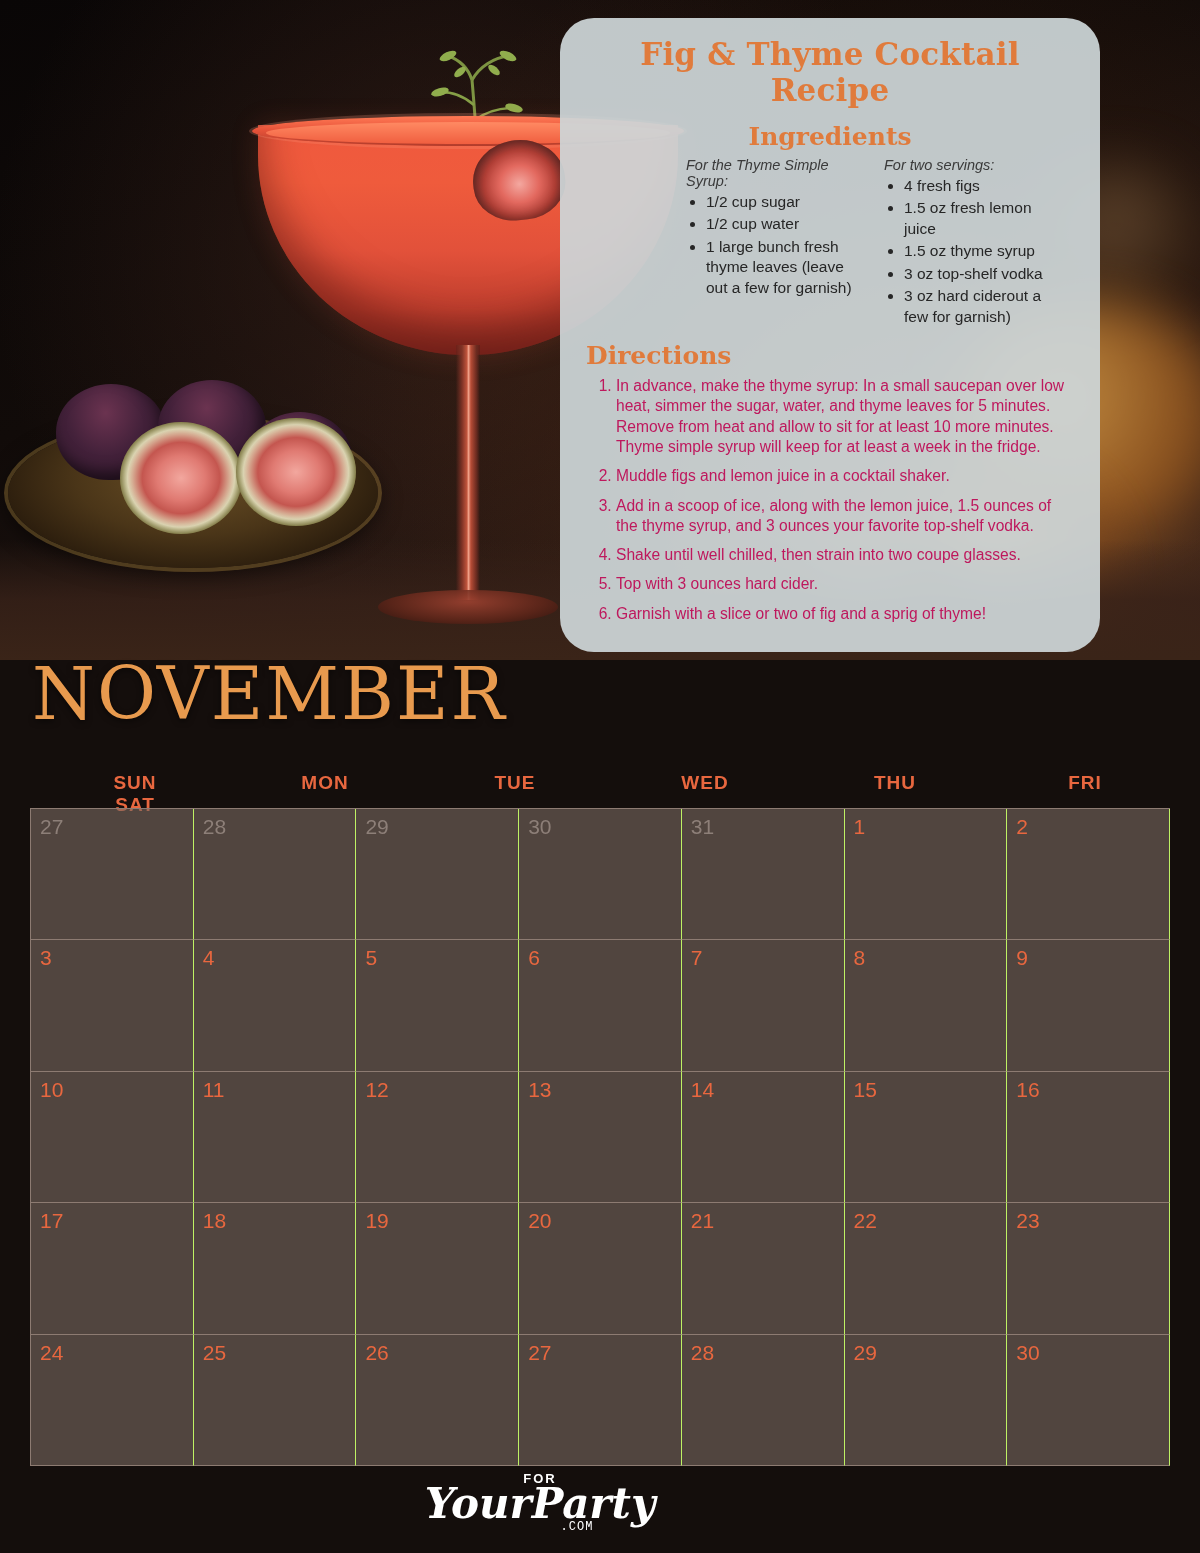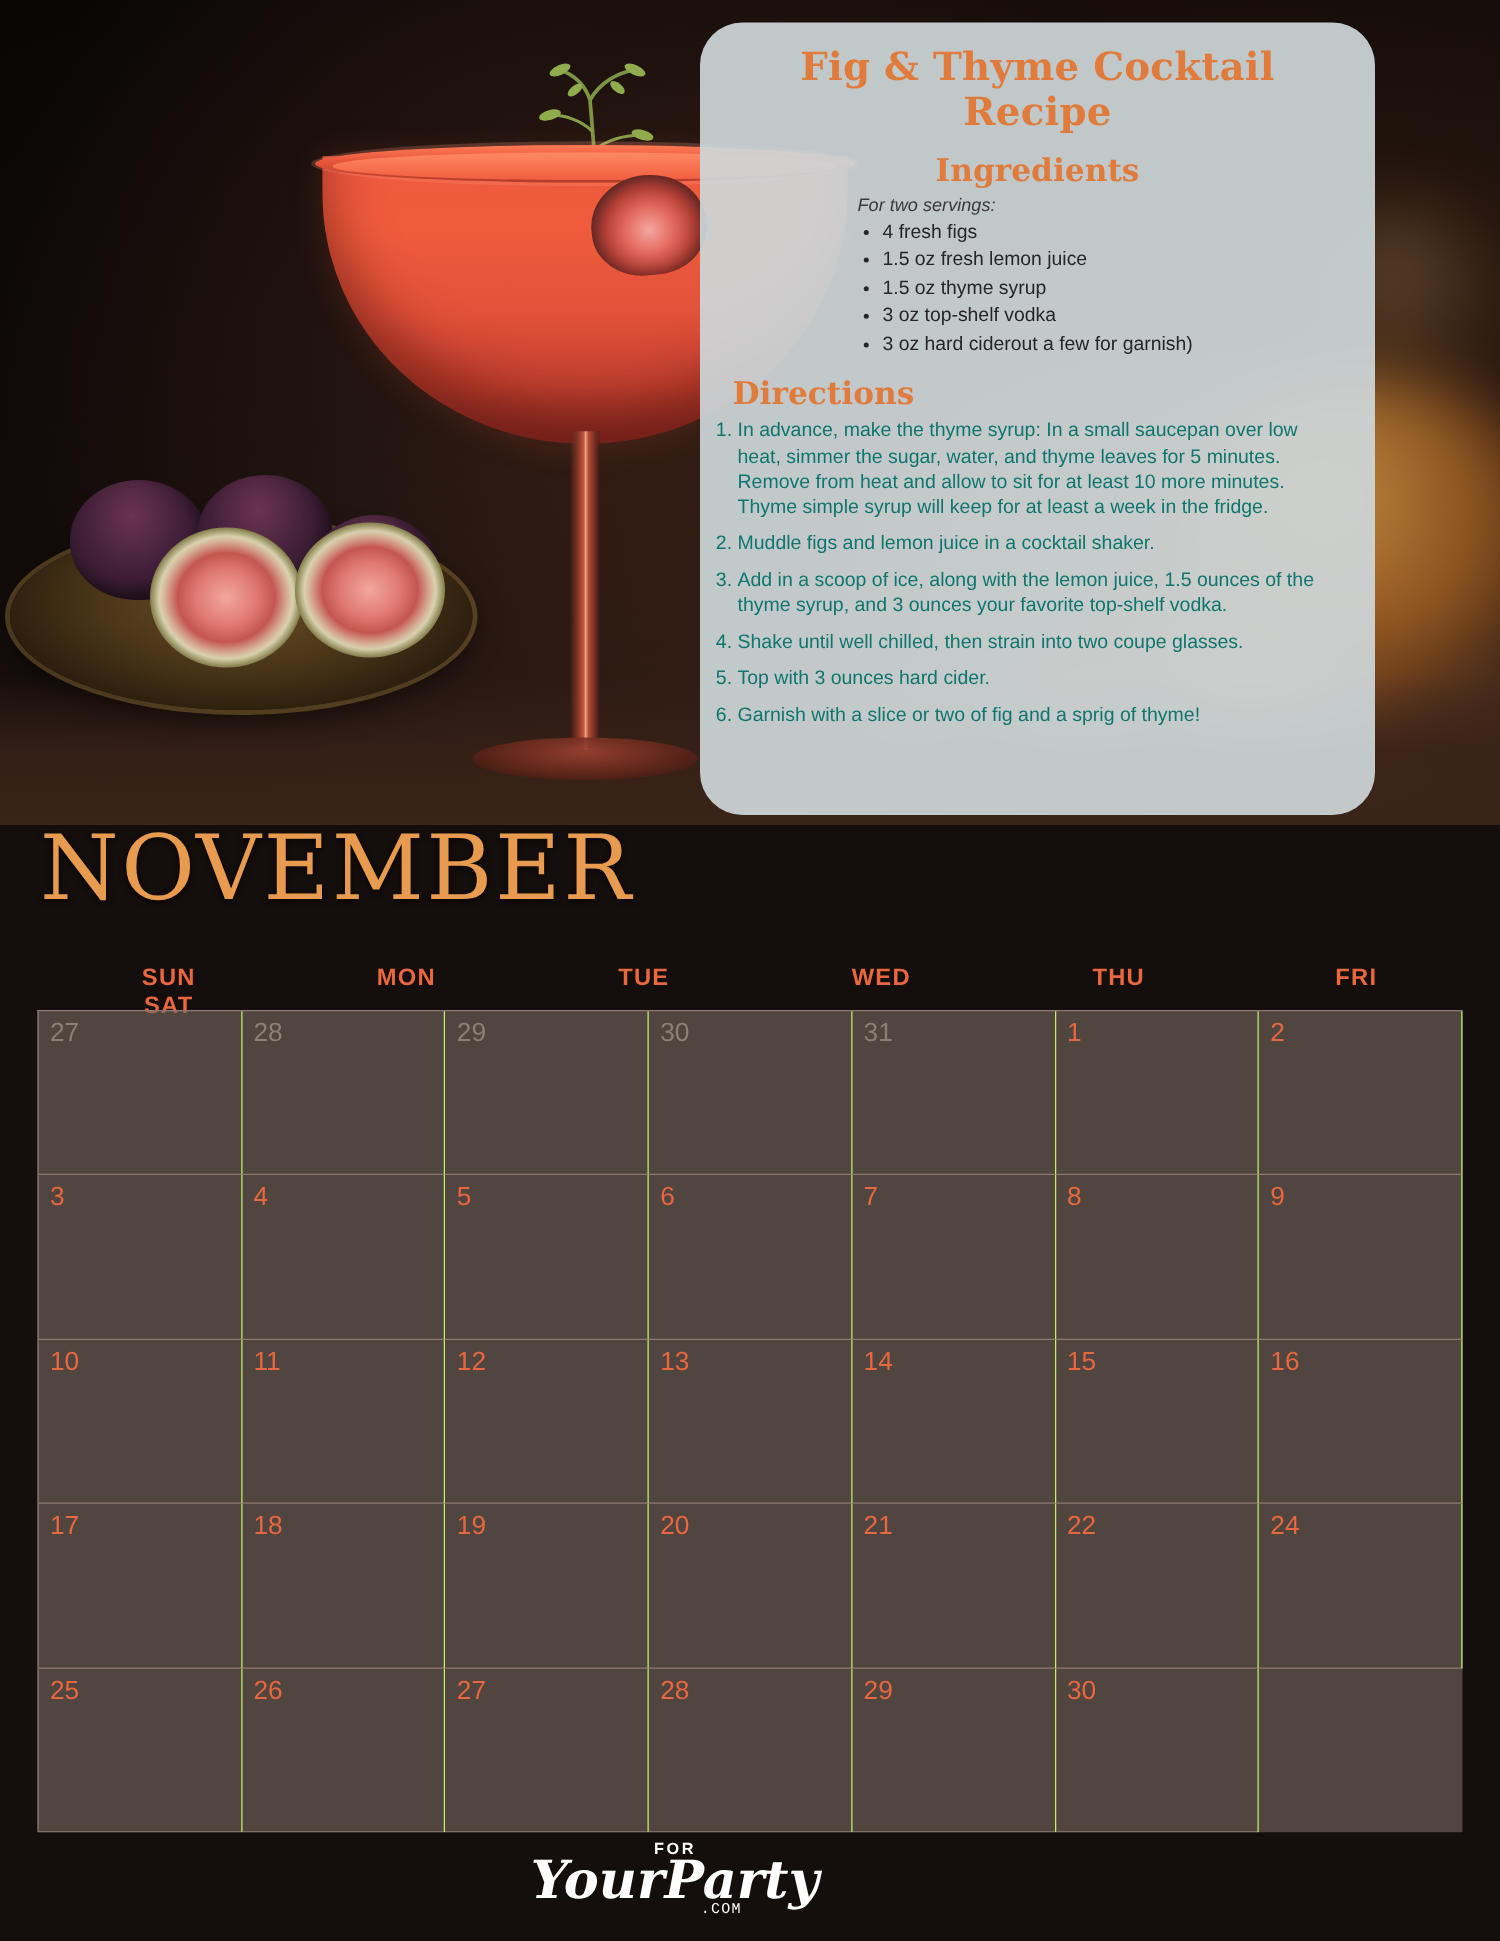--- a/index.html
+++ b/index.html
@@ -196,23 +196,24 @@
   .ing-col ul {
     margin-left: 20px;
     font-size: 15.5px;
     line-height: 1.32;
     color: #262626;
   }
   .ing-col ul li { margin-bottom: 2px; }
 
   .directions { padding: 0 4px 0 4px; }
   .directions ol {
+    margin-left: 26px;
     font-size: 15.6px;
     line-height: 1.3;
-    color: #0f766e;
+    color: #be185d;
   }
   .directions ol li { margin-bottom: 9px; }
 
   
   .month {
     position: absolute;
     left: 0; top: 652px;
     width: 1200px;
     text-align: left;
     font-family: "DejaVu Serif", serif;
@@ -344,20 +345,28 @@
     </div>
   </div>
 
   <div class="recipe-card">
     <div class="recipe-title">Fig &amp; Thyme Cocktail Recipe</div>
 
     <div class="section-head">Ingredients</div>
 
     <div class="ing-cols">
       <div class="ing-col">
+        <div class="sub">For the Thyme Simple Syrup:</div>
+        <ul>
+          <li>1/2 cup sugar</li>
+          <li>1/2 cup water</li>
+          <li>1 large bunch fresh thyme leaves (leave out a few for garnish)</li>
+        </ul>
+      </div>
+      <div class="ing-col">
         <div class="sub">For two servings:</div>
         <ul>
           <li>4 fresh figs</li>
           <li>1.5 oz fresh lemon juice</li>
           <li>1.5 oz thyme syrup</li>
           <li>3 oz top-shelf vodka</li>
           <li>3 oz hard ciderout a few for garnish)</li>
         </ul>
       </div>
     </div>
@@ -412,20 +421,21 @@
     <div class="cell">14</div>
     <div class="cell">15</div>
     <div class="cell">16</div>
 
     <div class="cell">17</div>
     <div class="cell">18</div>
     <div class="cell">19</div>
     <div class="cell">20</div>
     <div class="cell">21</div>
     <div class="cell">22</div>
+    <div class="cell">23</div>
 
     <div class="cell">24</div>
     <div class="cell">25</div>
     <div class="cell">26</div>
     <div class="cell">27</div>
     <div class="cell">28</div>
     <div class="cell">29</div>
     <div class="cell">30</div>
   </div>
 

